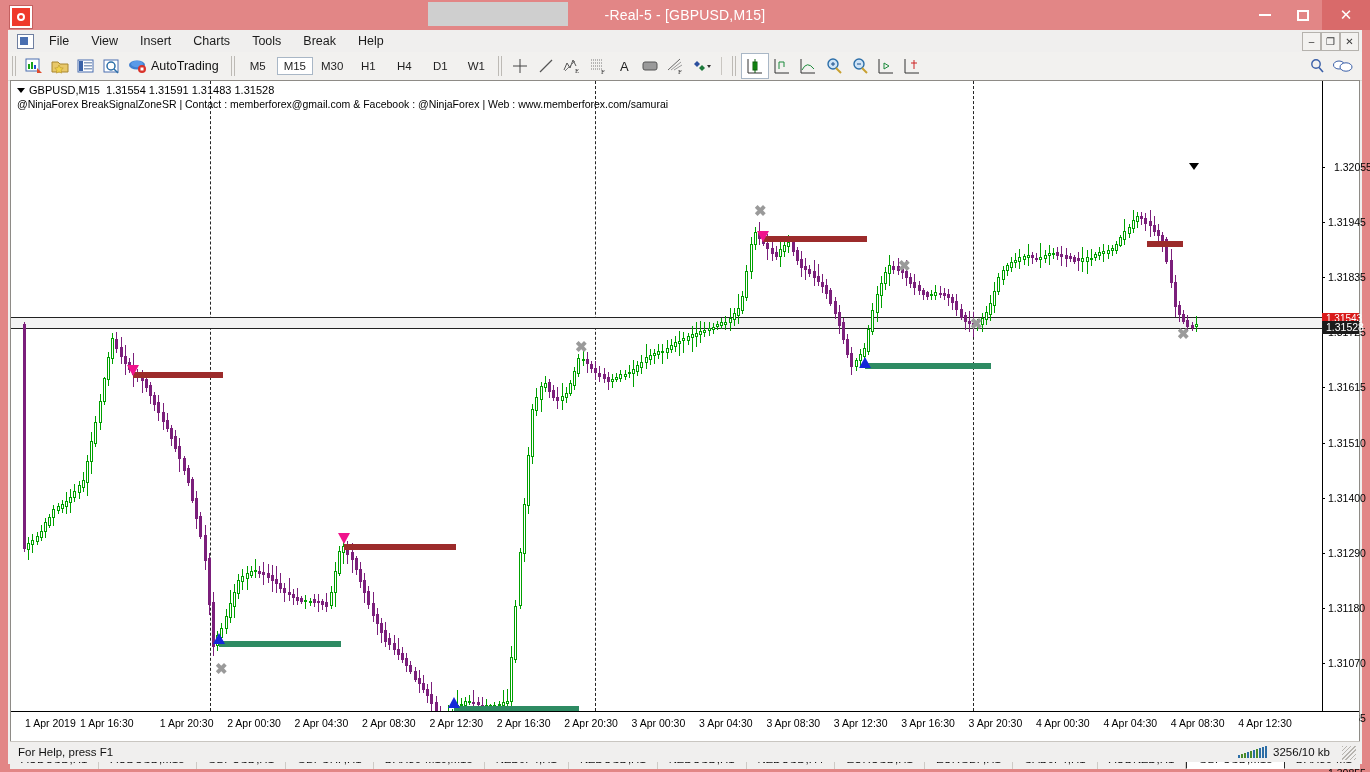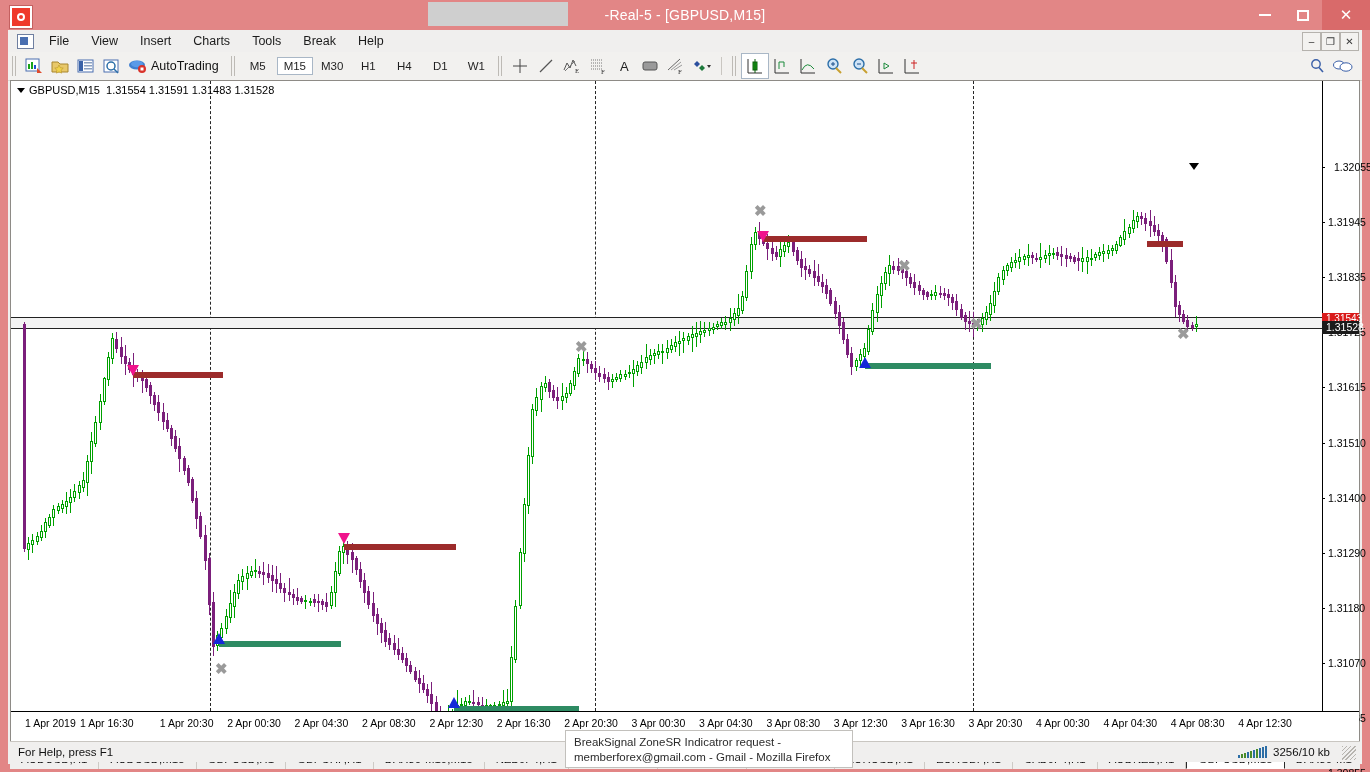--- a/index.html
+++ b/index.html
@@ -340,20 +340,21 @@
       </div>
     </div>
 
     <div class="chart-wrap">
 
       <div class="chart-area">
 
         <div class="hdr1">
           <span class="hdr-arrow"></span><span>GBPUSD,M15</span>&nbsp;&nbsp;<span>1.31554 1.31591 1.31483 1.31528</span>
         </div>
+        <div class="hdr2">@NinjaForex BreakSignalZoneSR | Contact : memberforex@gmail.com &amp; Facebook : @NinjaForex | Web : www.memberforex.com/samurai</div>
 
         <div class="vgrid" style="left:199px;"></div>
         <div class="vgrid" style="left:584px;"></div>
         <div class="vgrid" style="left:962px;"></div>
 
         <div class="curband" style="top:236px;height:11px;"></div>
         <div class="curline" style="top:236px;"></div>
         <div class="curline" style="top:247px;"></div>
 
         <div class="top-marker" style="left:1178px;top:82px;"></div>
@@ -1582,17 +1583,13 @@
             <i style="height:10px"></i>
             <i style="height:11px"></i>
             <i style="height:12px"></i>
         </span>
         <span>3256/10 kb</span>
       </div>
       <div class="resize-grip"></div>
     </div>
   </div>
 
-  <div class="fftip">
-    <div>BreakSignal ZoneSR Indicatror request -</div>
-    <div>memberforex@gmail.com - Gmail - Mozilla Firefox</div>
-  </div>
 </div>
 
 </body></html>

